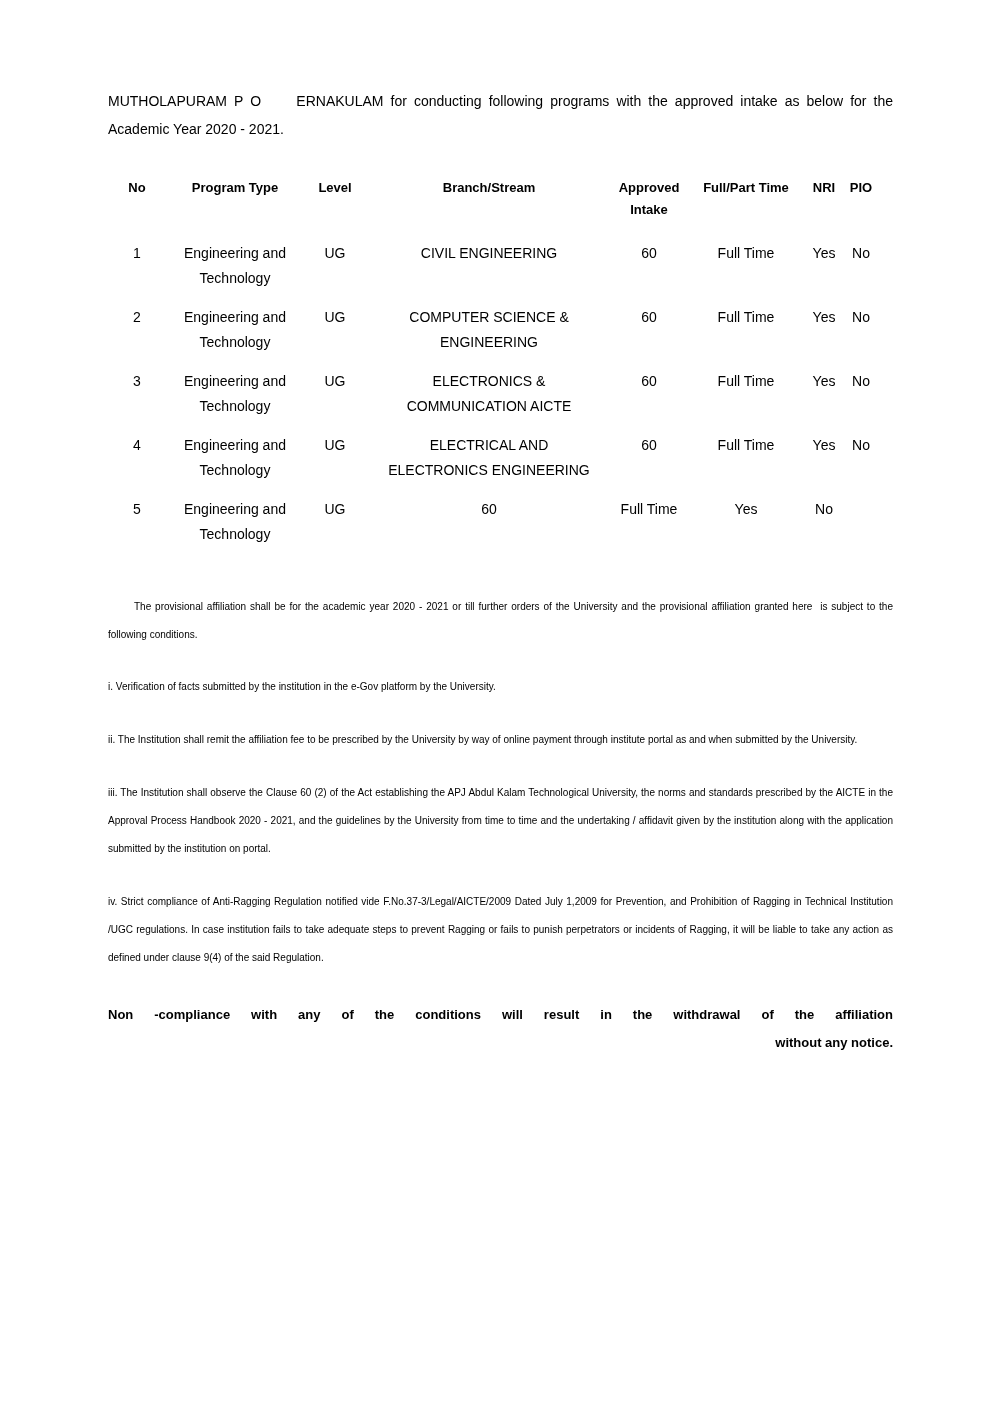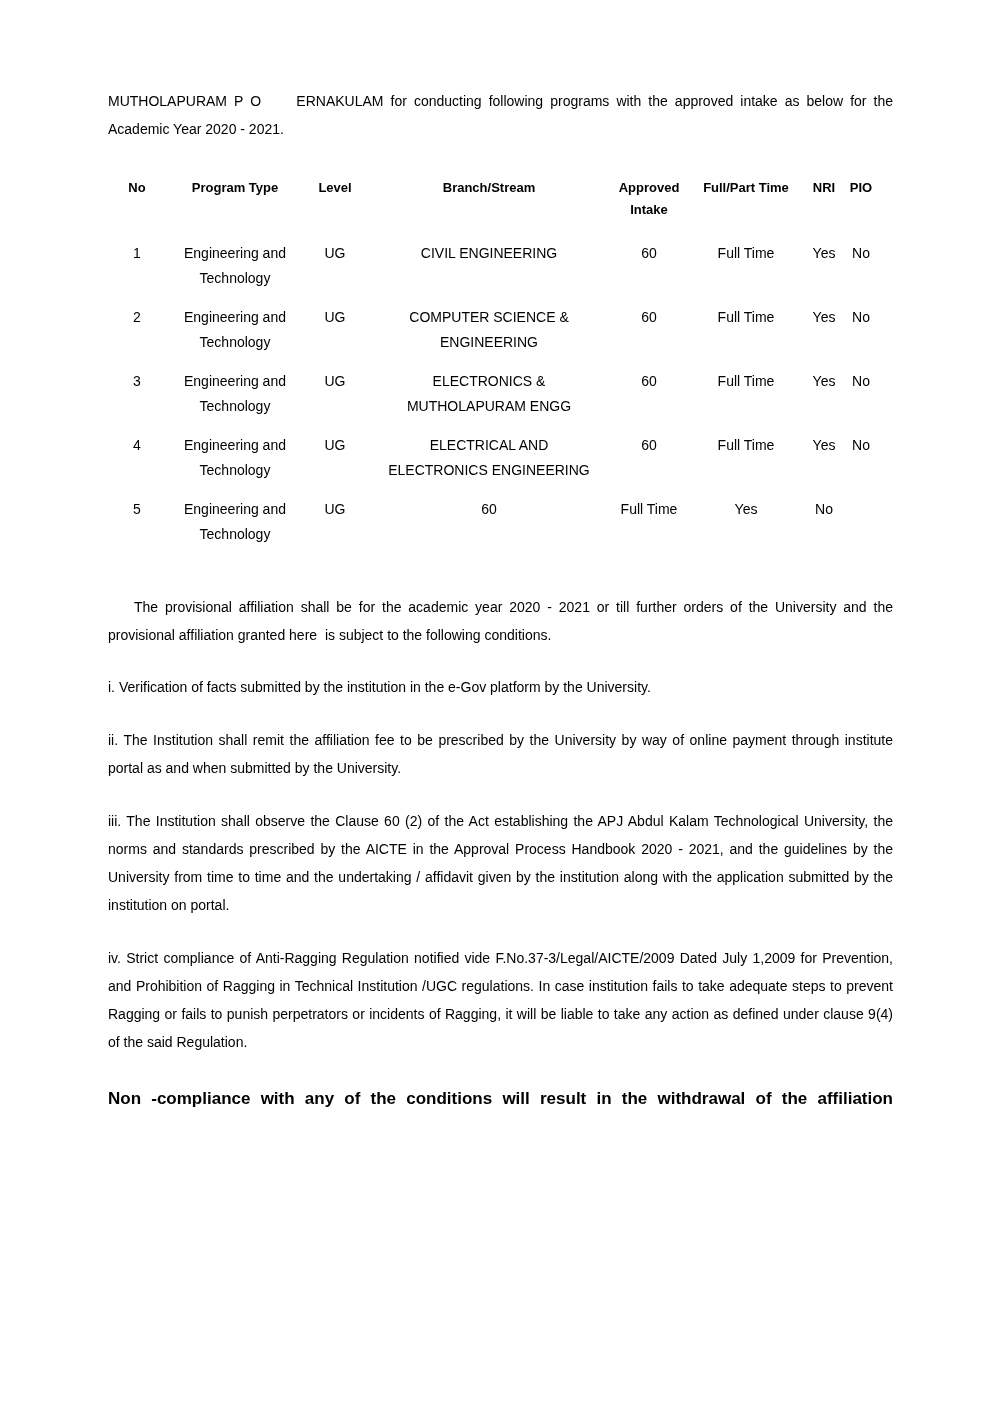--- a/index.html
+++ b/index.html
@@ -47,32 +47,32 @@
     font-size: 14px;
     line-height: 25px;
     margin-bottom: 14px;
   }
   .cell {
     text-align: center;
     padding: 0 2px;
   }
   
   .para {
-    font-size: 14px;
+    font-size: 10px;
     line-height: 28px;
     text-align: justify;
     margin: 0 0 25px 0;
   }
   .para.indented {
     text-indent: 26px;
     margin-bottom: 24px;
   }
   .closing {
     font-weight: bold;
-    font-size: 17px;
+    font-size: 13px;
     line-height: 28px;
     margin-top: 29px;
   }
   .closing .line-justified {
     text-align: justify;
     text-align-last: justify;
   }
   .closing .line-plain {
     text-align: right;
   }
@@ -134,21 +134,21 @@
         <div class="cell">Yes</div>
         <div class="cell">No</div>
       </div>
 
       <div class="trow tbody-row">
         <div class="cell">3</div>
         <div class="cell">Engineering and Technology</div>
         <div class="cell">UG</div>
         <div class="cell">
           <div>ELECTRONICS &amp;</div>
-          <div>MUTHOLAPURAM ENGG</div>
+          <div>COMMUNICATION AICTE</div>
         </div>
         <div class="cell">60</div>
         <div class="cell">Full Time</div>
         <div class="cell">Yes</div>
         <div class="cell">No</div>
       </div>
 
       <div class="trow tbody-row">
         <div class="cell">4</div>
         <div class="cell">Engineering and Technology</div>

